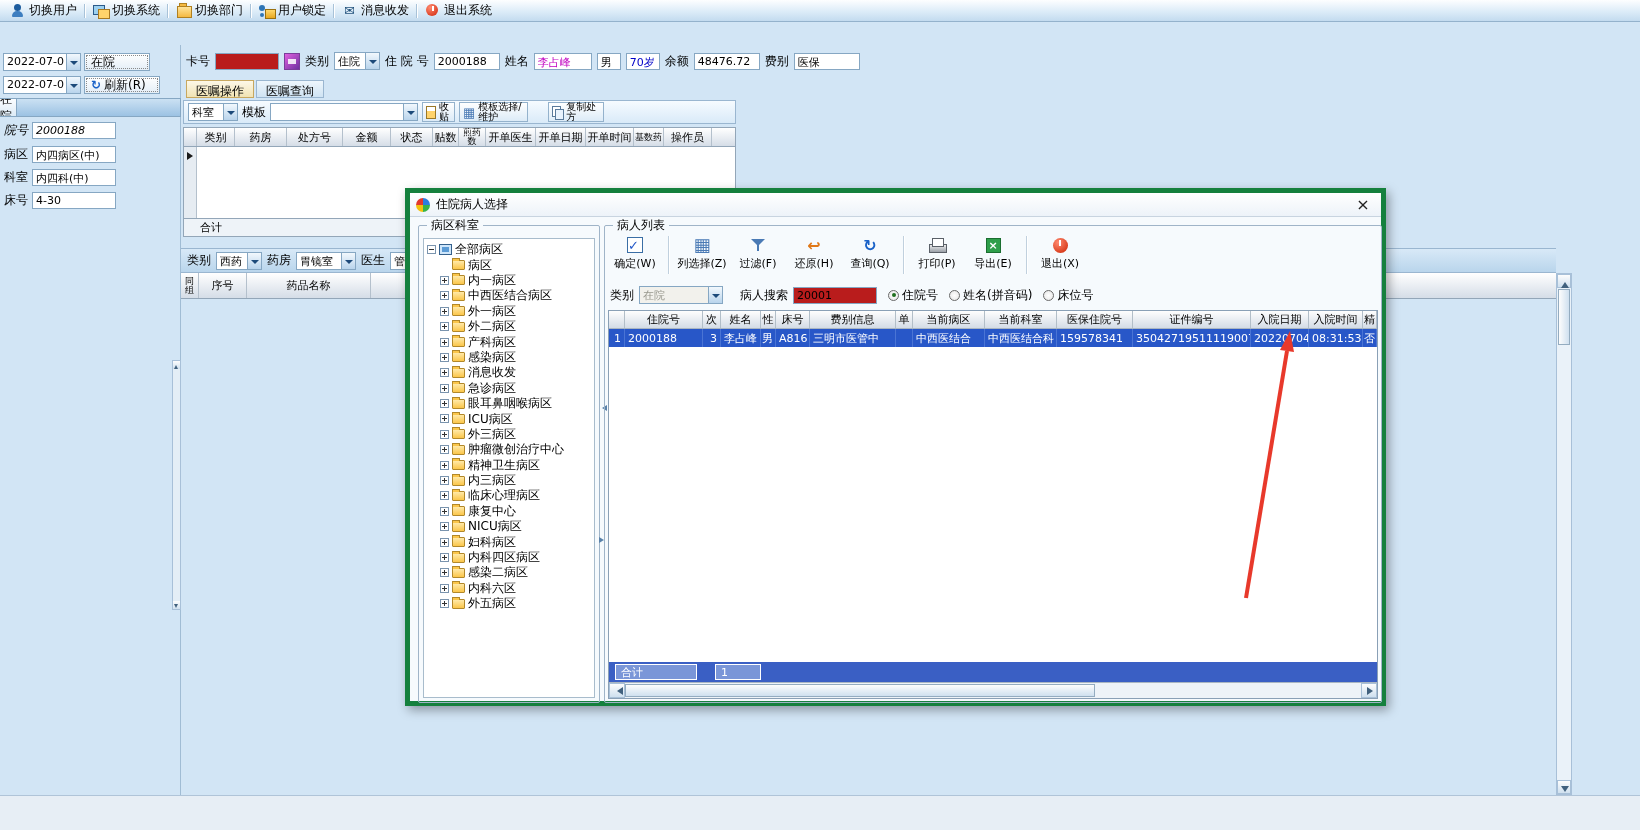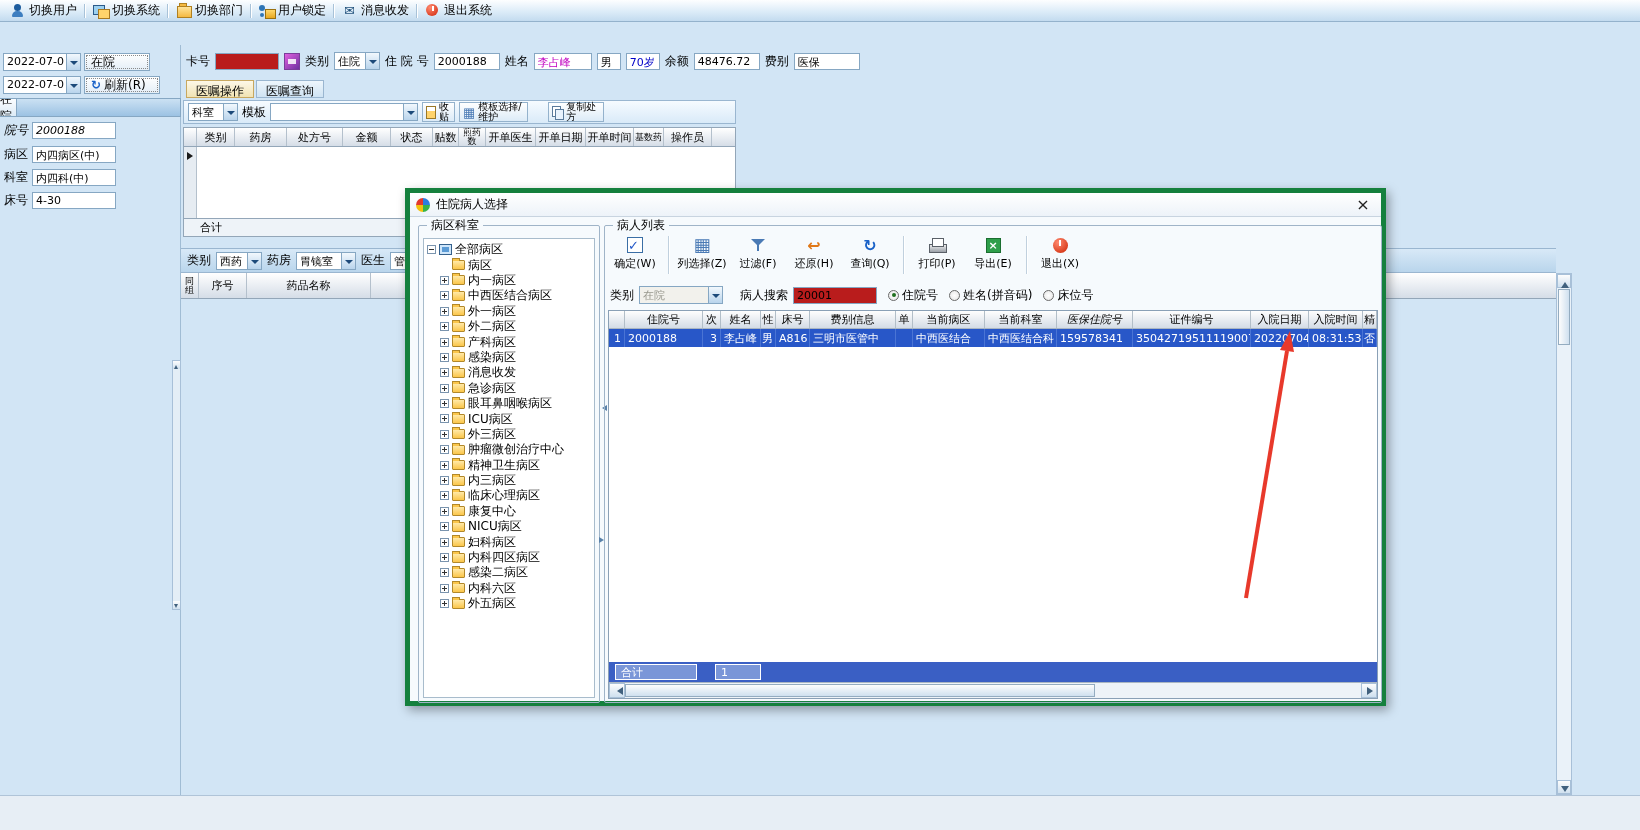--- a/index.html
+++ b/index.html
@@ -584,21 +584,21 @@
             <span class="hc" style="width:16px;"></span>
             <span class="hc" style="width:78px;">住院号</span>
             <span class="hc" style="width:18px;">次</span>
             <span class="hc" style="width:40px;">姓名</span>
             <span class="hc" style="width:15px;">性</span>
             <span class="hc" style="width:34px;">床号</span>
             <span class="hc" style="width:86px;">费别信息</span>
             <span class="hc" style="width:17px;">单</span>
             <span class="hc" style="width:72px;">当前病区</span>
             <span class="hc" style="width:72px;">当前科室</span>
-            <span class="hc" style="width:76px;font-style:italic;">医保住院号</span>
+            <span class="hc" style="width:76px;">医保住院号</span>
             <span class="hc" style="width:118px;">证件编号</span>
             <span class="hc" style="width:58px;">入院日期</span>
             <span class="hc" style="width:54px;">入院时间</span>
             <span class="hc" style="width:14px;">精</span>
             <span class="hc" style="flex:1;border-right:none;"></span>
           </div>
           <div class="prow">
             <span class="rc" style="width:16px;justify-content:flex-end;">1</span>
             <span class="rc" style="width:78px;">2000188</span>
             <span class="rc" style="width:18px;justify-content:flex-end;">3</span>

